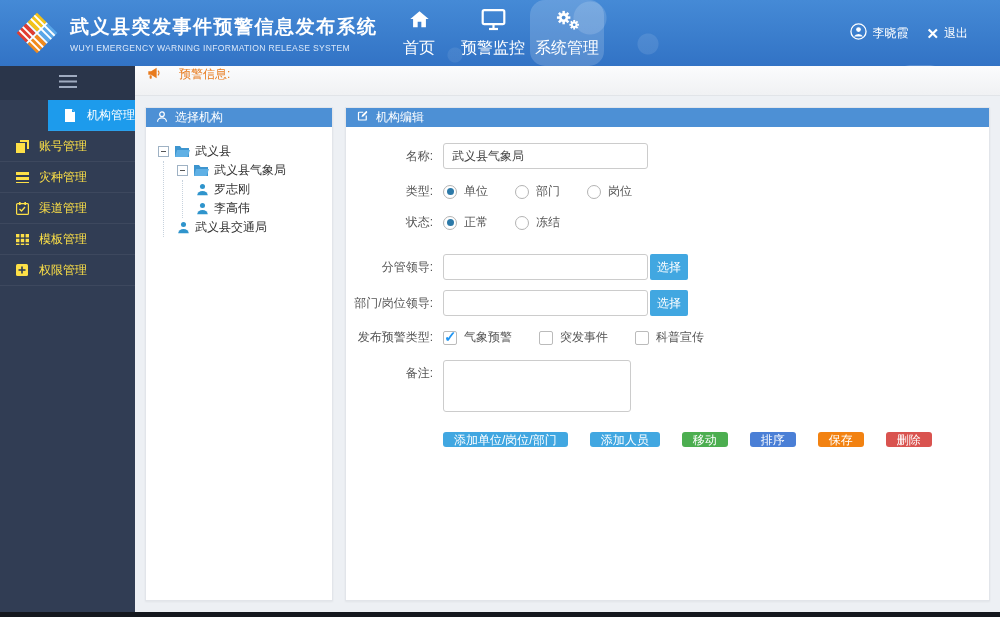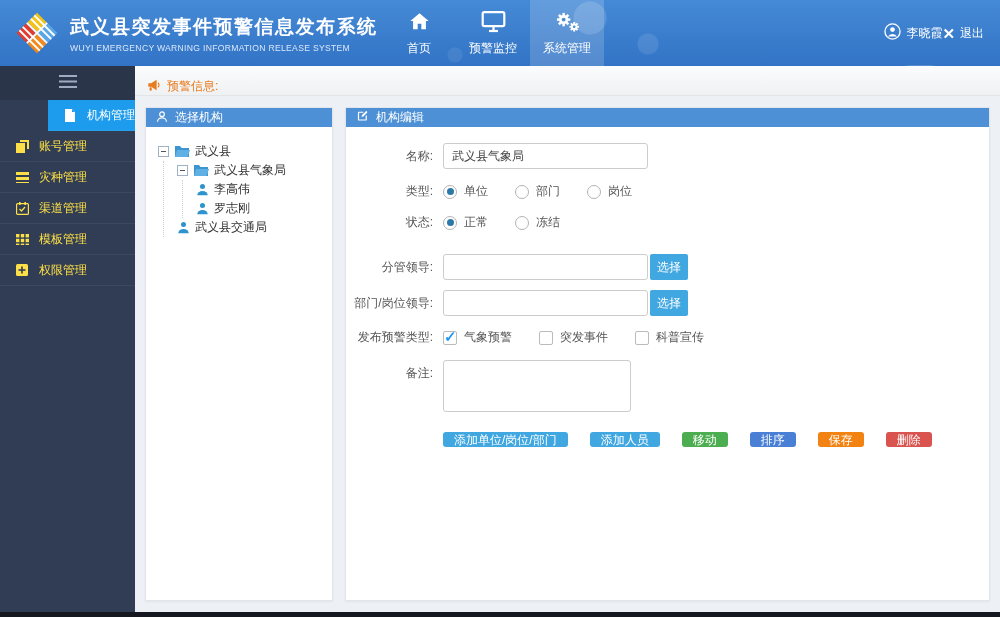--- a/index.html
+++ b/index.html
@@ -13,40 +13,40 @@
       radial-gradient(circle at 648px 44px, rgba(255,255,255,.10) 0 10px, rgba(255,255,255,0) 11px),
       radial-gradient(circle at 455px 55px, rgba(255,255,255,.08) 0 7px, rgba(255,255,255,0) 8px),
       radial-gradient(ellipse at 920px 70px, rgba(255,255,255,.18) 0 60px, rgba(255,255,255,0) 61px),
       linear-gradient(180deg,#458ad6,#3273c5); }
   .brand { display:flex; align-items:center; gap:10px; padding-left:14px; width:382px; flex-shrink:0; }
   .logo svg { display:block; }
   .brand-title { color:#fff; font-size:19px; font-weight:bold; letter-spacing:1.5px; white-space:nowrap; }
   .brand-sub { color:#d9e7f9; font-size:8.6px; letter-spacing:.3px; margin-top:3px; white-space:nowrap; }
   .topnav { display:flex; }
   .nav-item { width:74px; display:flex; flex-direction:column; align-items:center;
-    justify-content:center; gap:7px; color:#fff; font-size:12px; cursor:pointer; }
-  .nav-item.active { background:rgba(255,255,255,.17); }
+    justify-content:center; gap:7px; color:#fff; font-size:16px; cursor:pointer; }
+  .nav-item.active { background:rgba(255,255,255,.17);border-radius:15px; }
   .nav-item .nav-icon { height:24px; display:flex; align-items:flex-end; }
-  .userbox { margin-left:auto; display:flex; align-items:center; 
-    padding-right:16px; color:#fff; font-size:12px; }
+  .userbox { margin-left:auto; display:flex; align-items:center; gap:18px;
+    padding-right:32px; color:#fff; font-size:12px; }
   .userbox .chunk { display:flex; align-items:center; gap:5px; cursor:pointer; }
   .x-icon { font-size:15px; font-weight:bold; line-height:1; }
 
   
   .layout { display:flex; height:546px; }
   .sidebar { width:135px; flex-shrink:0; background:#313d54; }
   .sidebar-toggle { height:34px; background:#2a354a; display:flex; align-items:center;
     justify-content:center; cursor:pointer; }
   .side-item { height:31px; display:flex; align-items:center; gap:10px; padding-left:15px;
     color:#fde047; font-size:12px; border-bottom:1px solid rgba(255,255,255,.06); cursor:pointer; }
   .side-item.active { background:#1d9bec; color:#fff;margin-left:48px; }
   .side-icon { width:14px; display:flex; justify-content:center; }
 
   .main { flex:1; display:flex; flex-direction:column; background:#edf0f4; min-width:0; }
-  .noticebar { height:30px; flex-shrink:0; display:flex; align-items:flex-end; gap:6px;
+  .noticebar { height:30px; flex-shrink:0; display:flex; align-items:flex-start; gap:18px;
     padding-left:12px; font-size:12px; color:#e87b1e;
     background:linear-gradient(#fbfcfd,#f0f1f3); border-bottom:1px solid #e1e4e8; }
 
   .panels { flex:1; display:flex; gap:12px; padding:11px 10px; min-height:0; }
   .panel { background:#fff; border:1px solid #e2e5ea; box-shadow:0 1px 2px rgba(0,0,0,.05);
     display:flex; flex-direction:column; }
   .org-panel { width:188px; flex-shrink:0; }
   .edit-panel { flex:1; }
   .panel-header { height:19px; flex-shrink:0; background:#4d90d5; color:#fff; font-size:12px;
     display:flex; align-items:center; gap:7px; padding-left:10px; }
@@ -315,32 +315,32 @@
               </div>
               <ul>
                 <li>
                   <div class="tree-row">
                     <span class="tree-icon">
                       <svg width="13" height="13" viewBox="0 0 14 14">
                           <circle cx="7" cy="3.8" r="2.7" fill="#2f94cc"></circle>
                           <path d="M1.3 13.3a5.7 4.8 0 0 1 11.4 0z" fill="#2f94cc"></path>
                         </svg>
                     </span>
-                    <span>李高伟</span>
+                    <span>罗志刚</span>
                   </div>
                 </li>
                 <li>
                   <div class="tree-row">
                     <span class="tree-icon">
                       <svg width="13" height="13" viewBox="0 0 14 14">
                           <circle cx="7" cy="3.8" r="2.7" fill="#2f94cc"></circle>
                           <path d="M1.3 13.3a5.7 4.8 0 0 1 11.4 0z" fill="#2f94cc"></path>
                         </svg>
                     </span>
-                    <span>罗志刚</span>
+                    <span>李高伟</span>
                   </div>
                 </li>
               </ul>
             </li>
             <li>
               <div class="tree-row">
                 <span class="tree-icon">
                   <svg width="13" height="13" viewBox="0 0 14 14">
                       <circle cx="7" cy="3.8" r="2.7" fill="#2f94cc"></circle>
                       <path d="M1.3 13.3a5.7 4.8 0 0 1 11.4 0z" fill="#2f94cc"></path>

